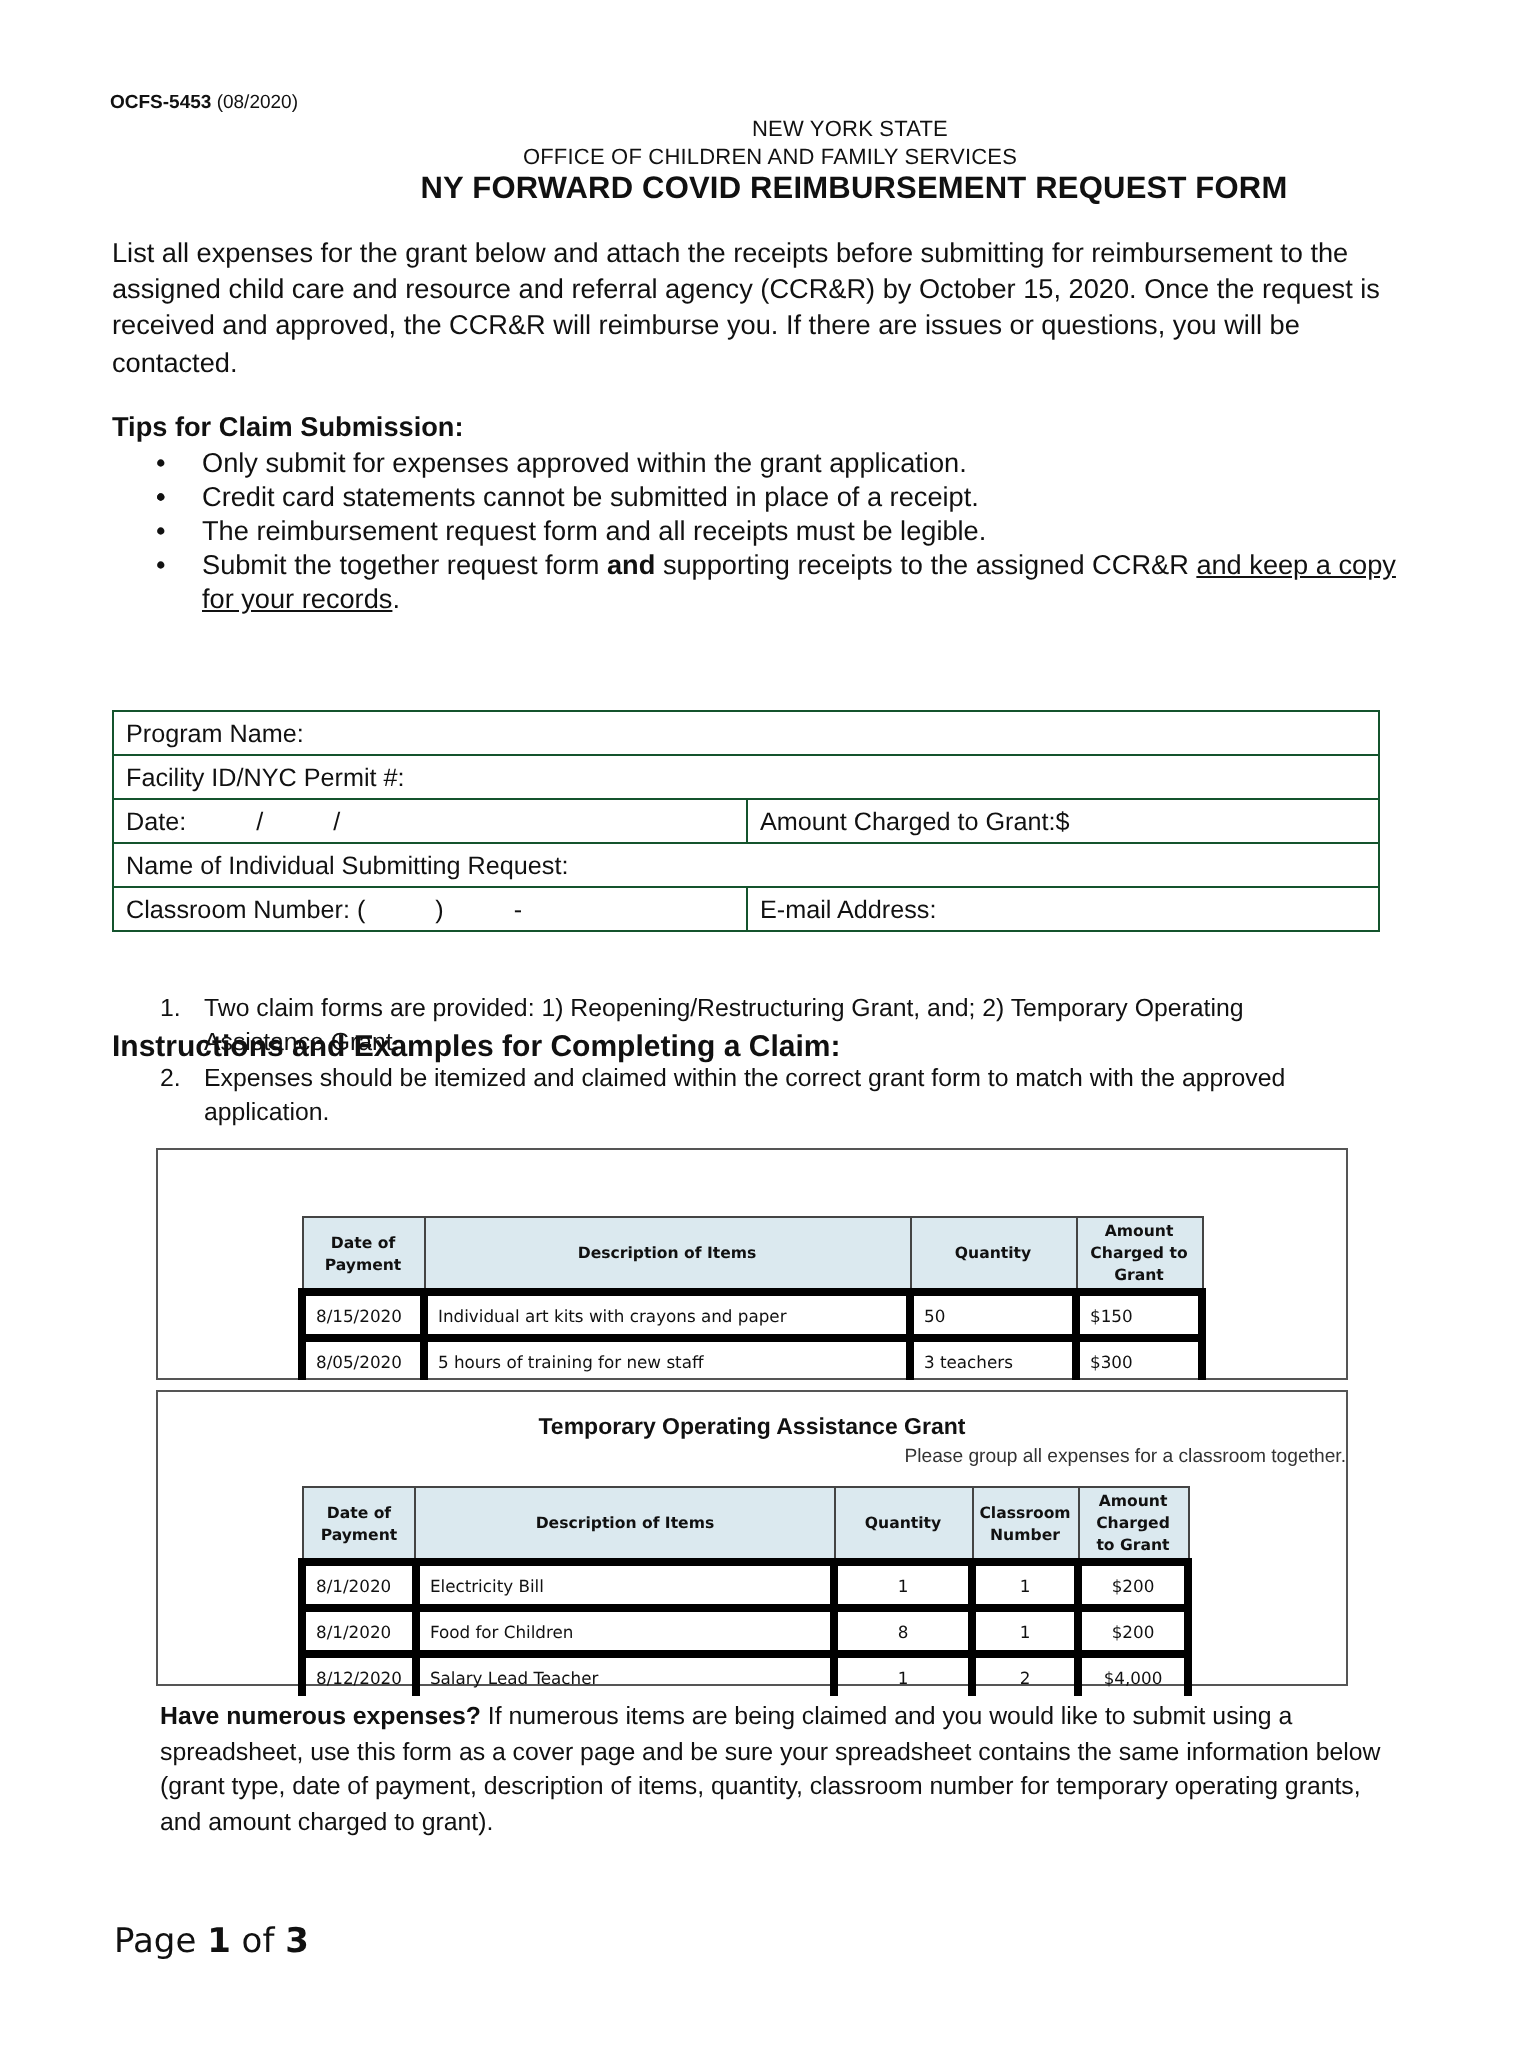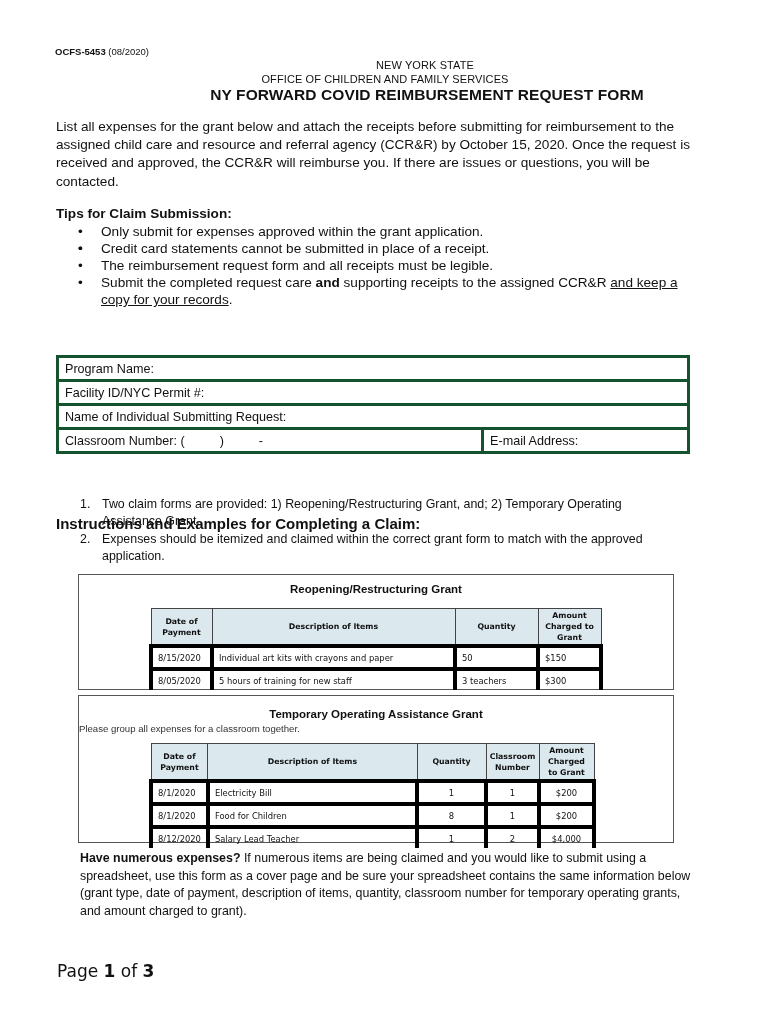--- a/index.html
+++ b/index.html
@@ -11,30 +11,30 @@
   .agency1 { top: 59px; padding-left: 40px; }
   .agency2 { top: 73px; }
   .title { left: 0; width: 770px; top: 86px; text-align: center; font-size: 15.5px; font-weight: bold; letter-spacing: 0.1px; padding-left: 42px; }
   .intro { left: 56px; top: 118px; width: 650px; font-size: 13.6px; line-height: 18.2px; }
   .tips-h { left: 56px; top: 206px; font-size: 13.6px; font-weight: bold; }
   .tips { left: 56px; top: 223px; width: 650px; margin: 0; padding: 0; list-style: none; font-size: 13.6px; line-height: 17px; }
   .tips li { position: relative; padding-left: 45px; }
   .tips li .bul { position: absolute; left: 22px; top: 0; }
   .u { text-decoration: underline; }
   .info { left: 56px; top: 355px; width: 634px; border-collapse: collapse; font-size: 12.6px; }
-  .info td { border: 3px solid #14532d; height: 21px; padding: 0 6px; vertical-align: middle; }
+  .info td { border: 1px solid #14532d; height: 21px; padding: 0 6px; vertical-align: middle; }
   .instr-h { left: 56px; top: 496px; font-size: 15px; font-weight: bold; margin-top: 19px; }
   .instr { left: 56px; top: 496px; width: 620px; margin: 0; padding: 0; list-style: none; font-size: 12.4px; line-height: 17px; }
   .instr li { position: relative; padding-left: 46px; margin-bottom: 1px; }
   .instr li .num { position: absolute; left: 24px; top: 0; }
   .box { border: 1.5px solid #555; background: #fff; }
   .box1 { left: 78px; top: 574px; width: 594px; height: 114px; }
   .box2 { left: 78px; top: 695px; width: 594px; height: 146px; }
   .box-title { position: absolute; left: 0; width: 100%; text-align: center; font-size: 11.5px; font-weight: bold; }
-  .box-sub { position: absolute; left: 0; width: 100%; text-align: left; font-size: 9.6px; color: #333; }
+  .box-sub { position: absolute; left: 0; width: 100%; text-align: right; font-size: 9.6px; color: #333; }
   .ex { position: absolute; border-collapse: collapse; font-family: "DejaVu Sans", sans-serif; font-size: 8.4px; }
   .ex th { background: #dbe9ef; border: 1px solid #444; font-weight: bold; font-size: 7.8px; line-height: 11px; padding: 1px 3px; text-align: center; }
   .ex td { border: 4px solid #000000; height: 19px; padding: 0 5px; white-space: nowrap; }
   .ex tr:last-child td { border-bottom: none; }
   .ex .c { text-align: center; }
   .numerous { left: 80px; top: 850px; width: 620px; font-size: 12.4px; line-height: 17.5px; }
   .numerous b { font-weight: bold; }
   .footer { left: 57px; top: 961px; font-size: 17px; font-family: "DejaVu Sans", sans-serif; }
   .footer b { font-weight: bold; }
 </style>
@@ -47,49 +47,52 @@
 <div class="abs title">NY FORWARD COVID REIMBURSEMENT REQUEST FORM</div>
 
 <div class="abs intro">List all expenses for the grant below and attach the receipts before submitting for reimbursement to the assigned child care and resource and referral agency (CCR&amp;R) by October 15, 2020. Once the request is received and approved, the CCR&amp;R will reimburse you. If there are issues or questions, you will be contacted.</div>
 
 <div class="abs tips-h">Tips for Claim Submission:</div>
 <ul class="abs tips">
   <li><span class="bul">•</span><span>Only submit for expenses approved within the grant application.</span></li>
   <li><span class="bul">•</span></li>
   <li><span class="bul">•</span><span>Credit card statements cannot be submitted in place of a receipt.</span></li>
   <li><span class="bul">•</span><span>The reimbursement request form and all receipts must be legible.</span></li>
-  <li><span class="bul">•</span><span>Submit the completed request care </span><b>and</b><span> supporting receipts to the assigned CCR&amp;R </span><span class="u">and keep a copy for your records</span><span>.</span></li>
+  <li><span class="bul">•</span><span>Submit the together request form </span><b>and</b><span> supporting receipts to the assigned CCR&amp;R </span><span class="u">and keep a copy for your records</span><span>.</span></li>
 </ul>
 
 <table class="abs info">
   <tbody>
       <tr>
         <td colspan="2">Program Name:</td>
       </tr>
   <tr>
         <td colspan="2">Facility ID/NYC Permit #:</td>
+      </tr>
+  <tr>
+        <td style="width:304px;white-space:pre">Date:          /          /</td>
+        <td>Amount Charged to Grant:$</td>
       </tr>
   <tr>
         <td colspan="2">Name of Individual Submitting Request:</td>
       </tr>
   <tr>
         <td style="white-space:pre">Classroom Number: (          )          -</td>
         <td>E-mail Address:</td>
       </tr>
 </tbody>
   </table>
 
 <div class="abs instr-h">Instructions and Examples for Completing a Claim:</div>
 <ol class="abs instr">
   <li><span class="num">1.</span><span>Two claim forms are provided: 1) Reopening/Restructuring Grant, and; 2) Temporary Operating Assistance Grant.</span></li>
   <li><span class="num">2.</span><span>Expenses should be itemized and claimed within the correct grant form to match with the approved application.</span></li>
 </ol>
 
 <div class="abs box box1">
-  <div class="box-title" style="top:8px">Reopening/Restructuring Grant</div>
   <table class="ex" style="left:70px;top:33px;width:454px">
     <tbody>
         <tr style="background:#dbe9ef">
       <th style="width:54px">Date of Payment</th>
       <th>Description of Items</th>
       <th style="width:76px">Quantity</th>
       <th style="width:56px">Amount Charged to Grant</th>
     </tr>
     <tr>
       <td>8/15/2020</td>

